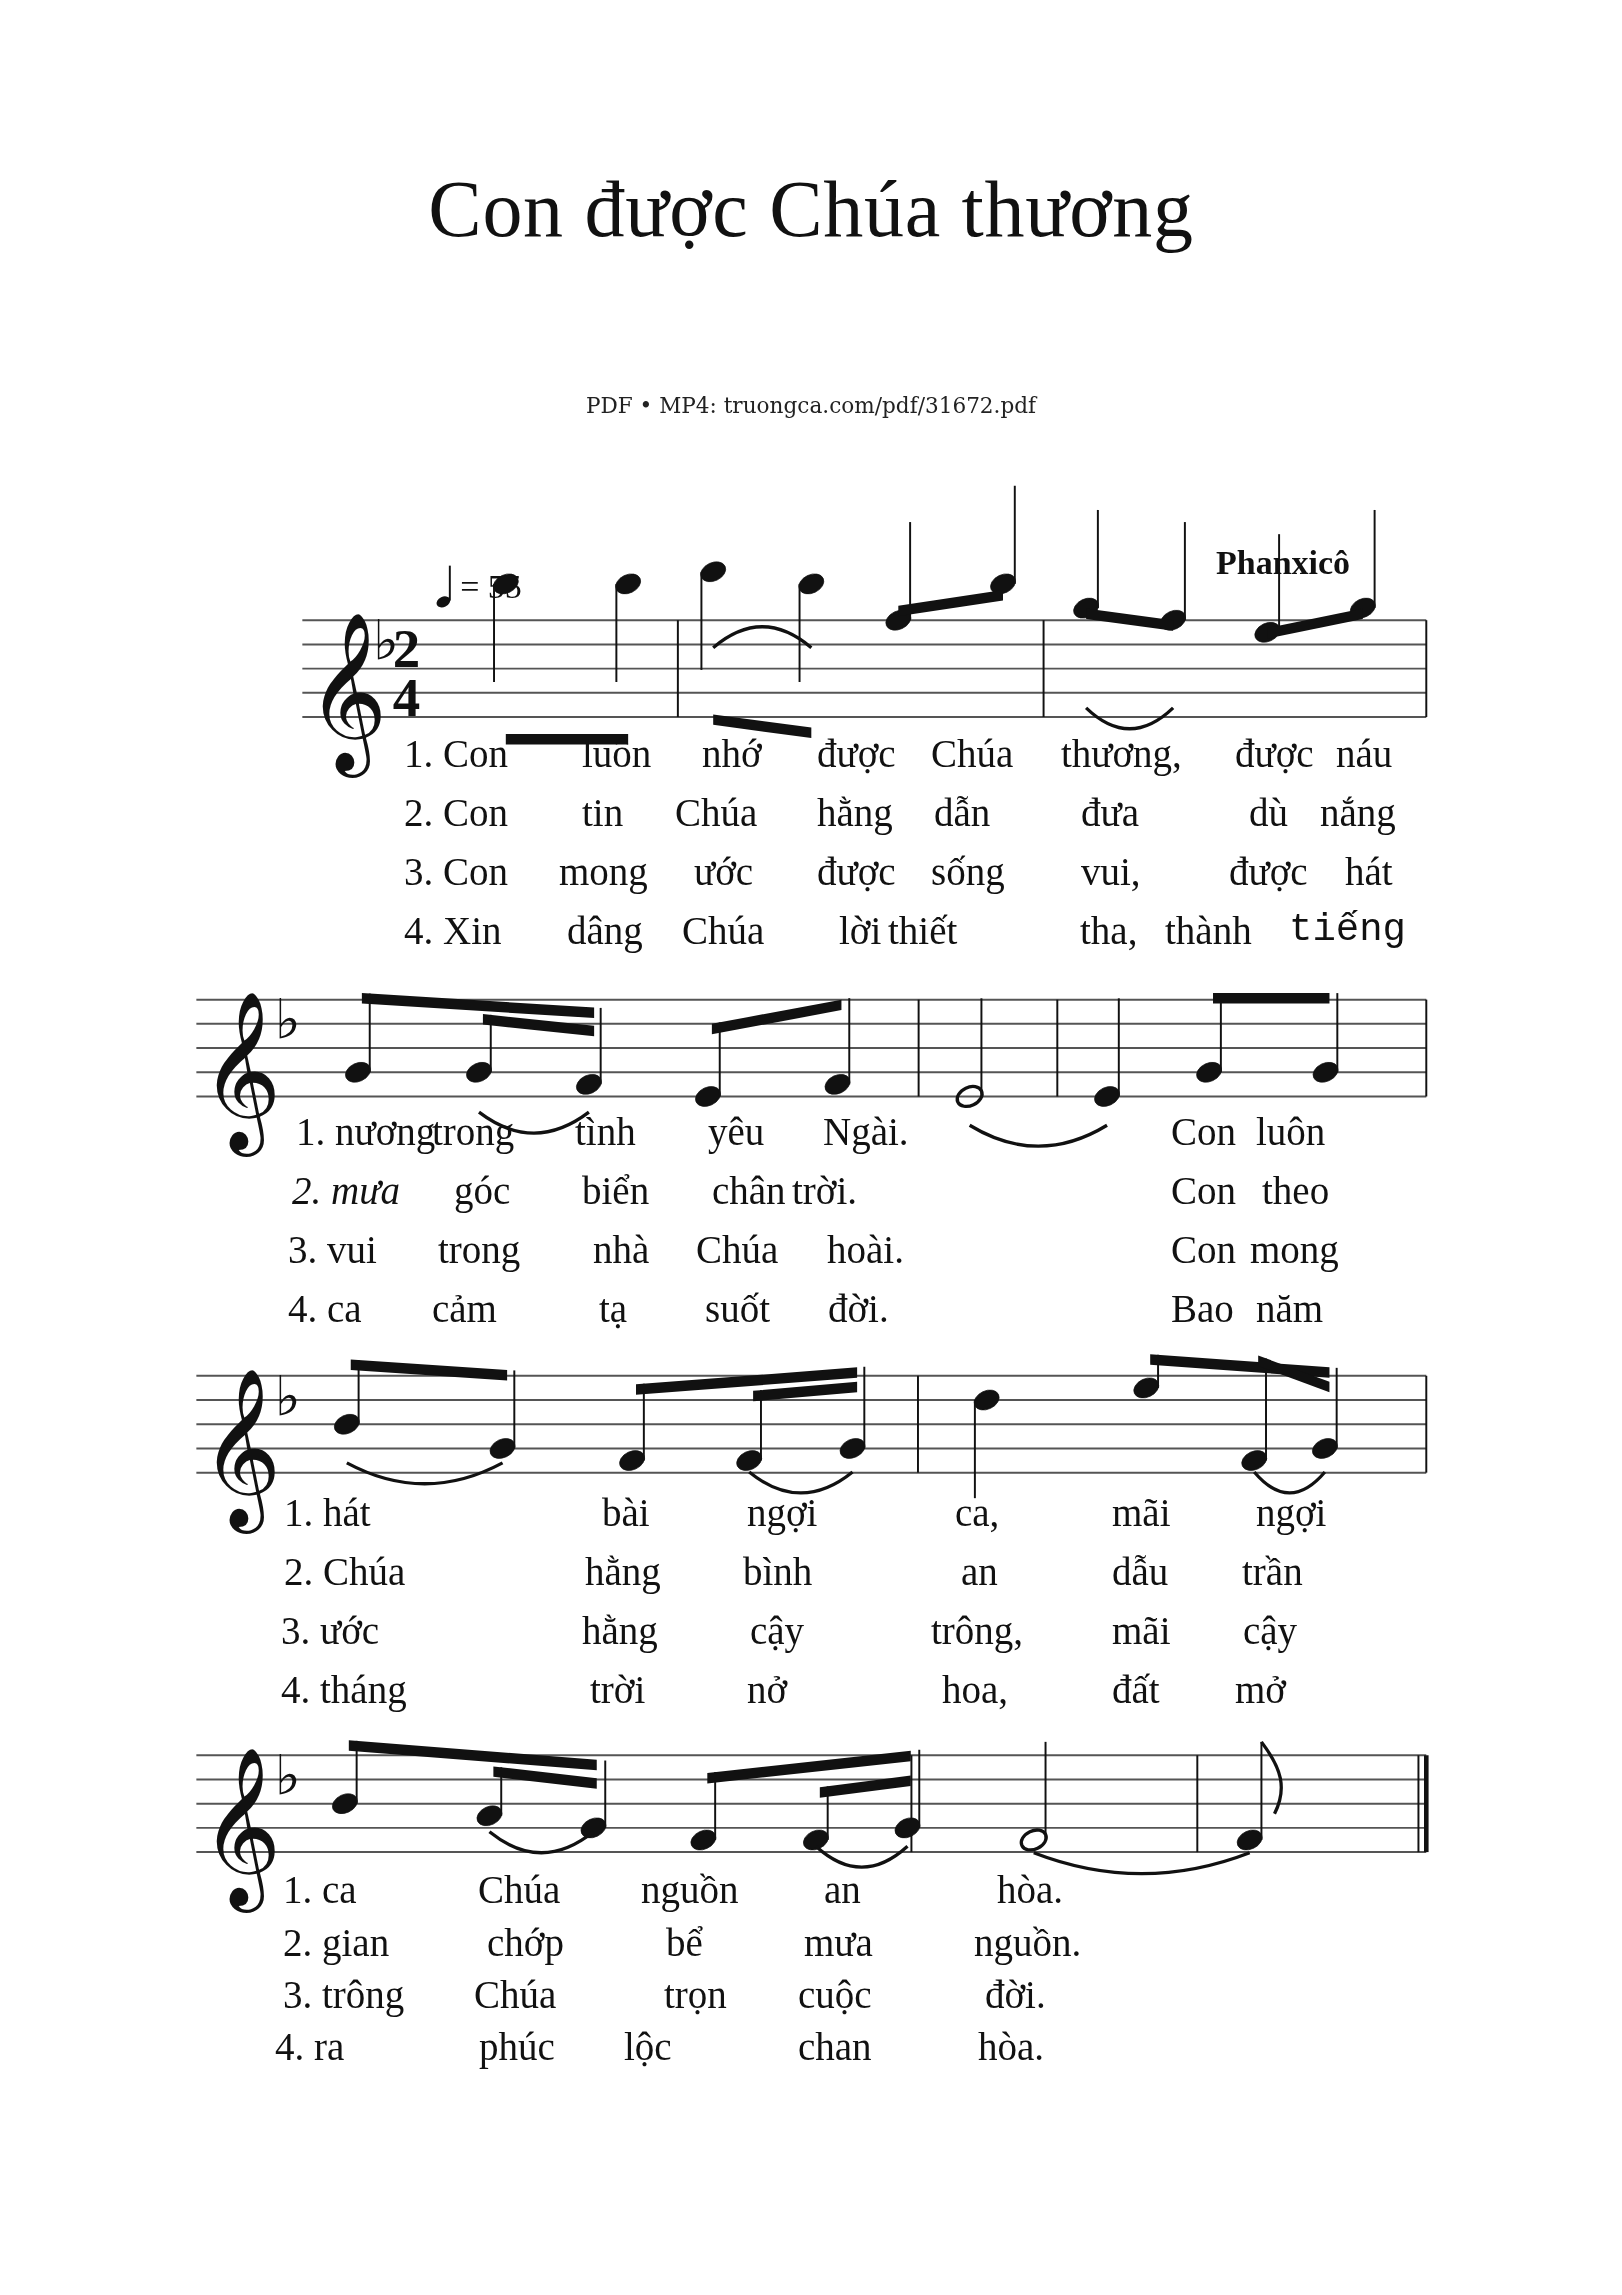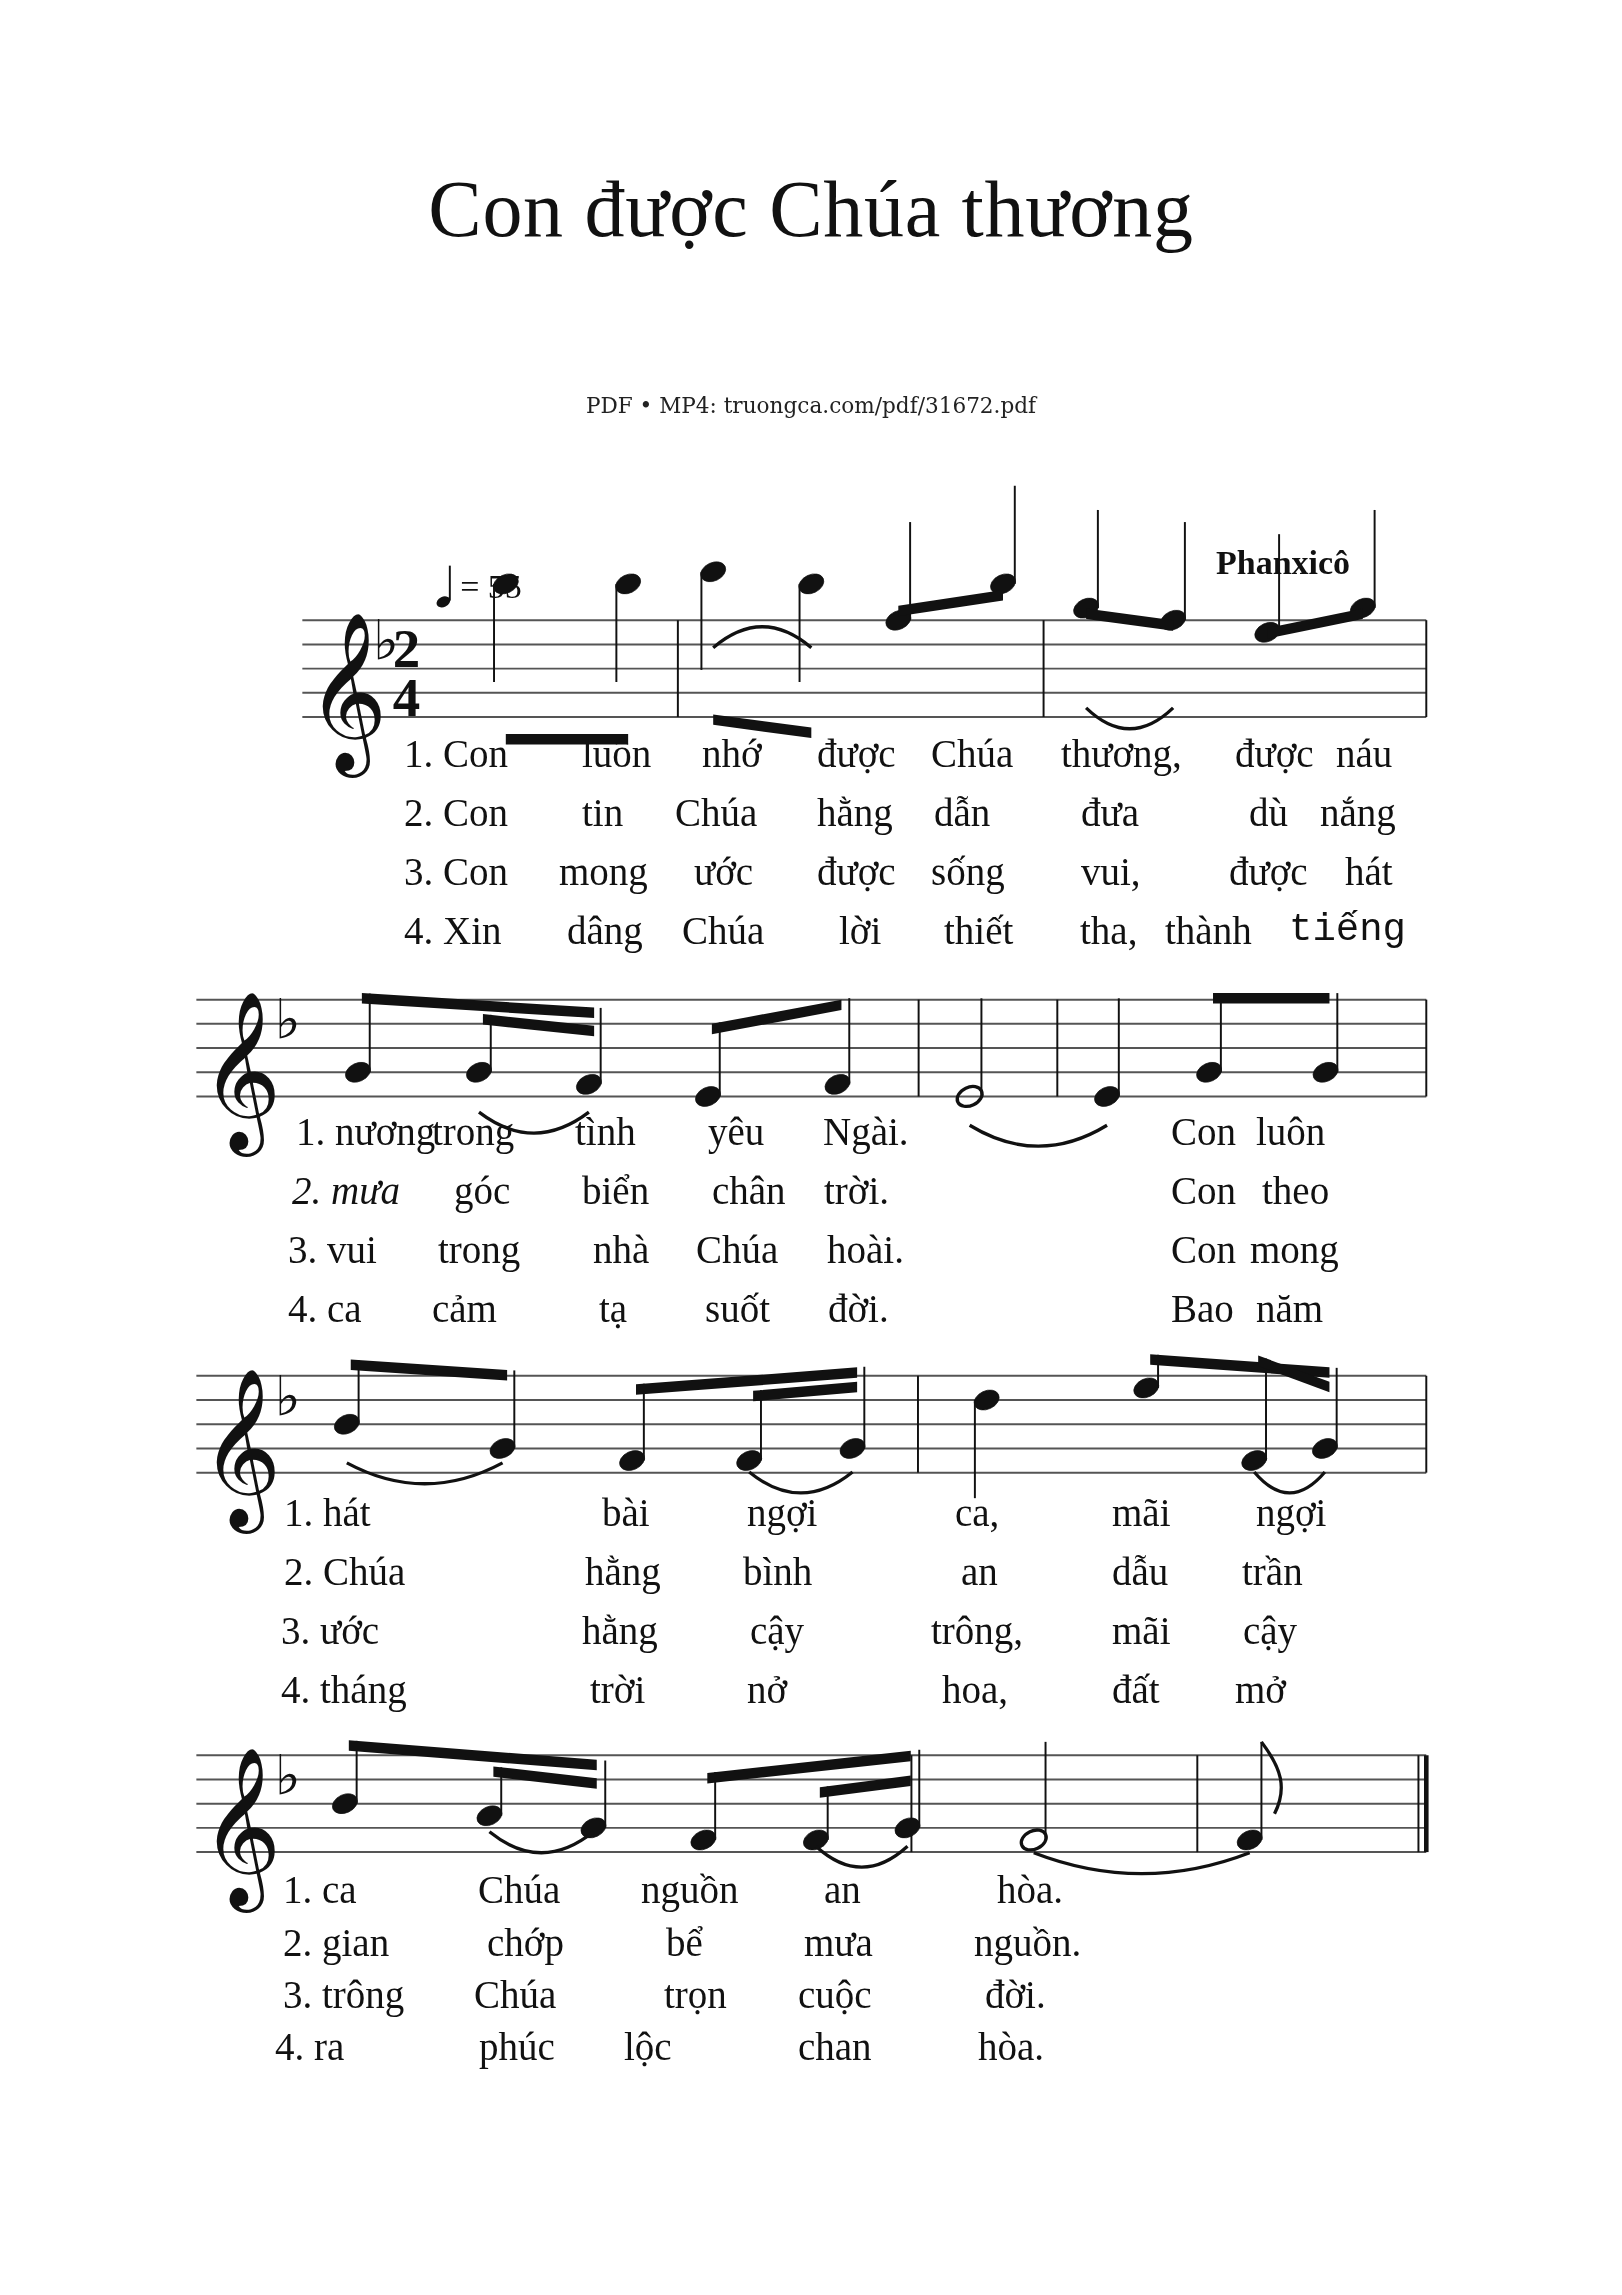--- a/index.html
+++ b/index.html
@@ -205,40 +205,40 @@
       <span class="lyric-word" style="left: 931px;">sống</span>
       <span class="lyric-word" style="left: 1081px;">vui,</span>
       <span class="lyric-word" style="left: 1229px;">được</span>
       <span class="lyric-word" style="left: 1345px;">hát</span>
     </div>
     <div class="abs lyrics" style="top: 911px; left: 0px;">
       <span class="lyric-word" style="left: 404px;">4. Xin</span>
       <span class="lyric-word" style="left: 567px;">dâng</span>
       <span class="lyric-word" style="left: 682px;">Chúa</span>
       <span class="lyric-word" style="left: 839px;">lời</span>
-      <span class="lyric-word" style="left: 944px;">thiết</span>
+      <span class="lyric-word" style="left: 888px;">thiết</span>
       <span class="lyric-word" style="left: 1080px;">tha,</span>
       <span class="lyric-word" style="left: 1165px;">thành</span>
       <span class="lyric-word" style="left: 1289px; font-family: Liberation Mono, monospace;">tiếng</span>
     </div>
     <div class="abs lyrics" style="top: 1112px; left: 0px;">
       <span class="lyric-word" style="left: 296px;">1. nương</span>
       <span class="lyric-word" style="left: 432px;">trong</span>
       <span class="lyric-word" style="left: 575px;">tình</span>
       <span class="lyric-word" style="left: 708px;">yêu</span>
       <span class="lyric-word" style="left: 823px;">Ngài.</span>
       <span class="lyric-word" style="left: 1171px;">Con</span>
       <span class="lyric-word" style="left: 1256px;">luôn</span>
     </div>
     <div class="abs lyrics" style="top: 1171px; left: 0px;">
       <span class="lyric-word" style="left: 292px; font-style: italic;">2. mưa</span>
       <span class="lyric-word" style="left: 454px;">góc</span>
       <span class="lyric-word" style="left: 582px;">biển</span>
       <span class="lyric-word" style="left: 712px;">chân</span>
-      <span class="lyric-word" style="left: 824px;">trời.</span>
+      <span class="lyric-word" style="left: 792px;">trời.</span>
       <span class="lyric-word" style="left: 1171px;">Con</span>
       <span class="lyric-word" style="left: 1262px;">theo</span>
     </div>
     <div class="abs lyrics" style="top: 1230px; left: 0px;">
       <span class="lyric-word" style="left: 288px;">3. vui</span>
       <span class="lyric-word" style="left: 438px;">trong</span>
       <span class="lyric-word" style="left: 593px;">nhà</span>
       <span class="lyric-word" style="left: 696px;">Chúa</span>
       <span class="lyric-word" style="left: 827px;">hoài.</span>
       <span class="lyric-word" style="left: 1171px;">Con</span>

